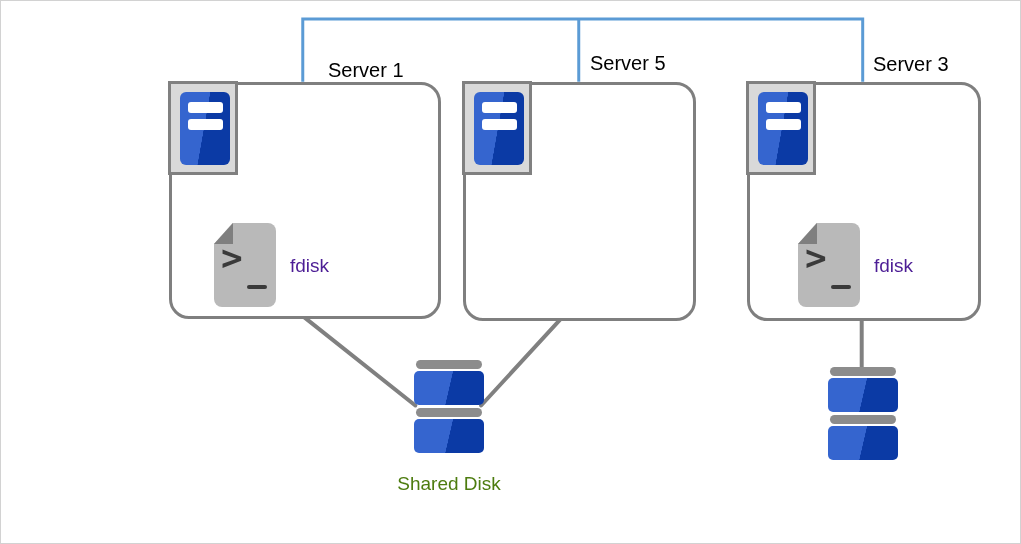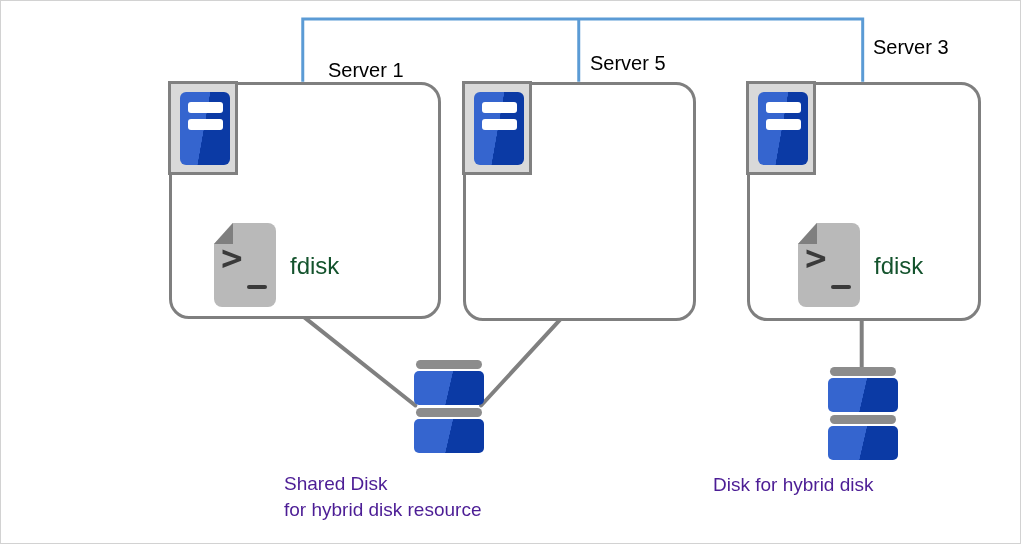--- a/index.html
+++ b/index.html
@@ -27,21 +27,21 @@
   .box-s1 { left:168px; top:81px; width:272px; height:237px; }
   .box-s2 { left:462px; top:81px; width:233px; height:239px; }
   .box-s3 { left:746px; top:81px; width:234px; height:239px; }
 
   .server-label {
     position:absolute; z-index:3;
     font-size:20px; line-height:22px; color:#000; white-space:nowrap;
   }
   .lbl-s1 { left:327px; top:50px;margin-top:8px; }
   .lbl-s2 { left:589px; top:51px; }
-  .lbl-s3 { left:872px; top:35px; }
+  .lbl-s3 { left:872px; top:52px; }
 
   .tower-frame {
     position:absolute; z-index:4;
     width:70px; height:94px;
     box-sizing:border-box;
     background: var(--tower-frame-bg, #d9d9d9);
     border:3px solid var(--connector-gray, #808080);
   }
   .tf-s1 { left:167px; top:80px; }
   .tf-s2 { left:461px; top:80px; }
@@ -77,42 +77,42 @@
     font-family:"DejaVu Sans Mono", monospace;
     font-size:36px; line-height:36px; font-weight:bold;
     color: var(--glyph-dark, #3a3a3a);
   }
   .cursor-bar {
     position:absolute; left:33px; top:62px; width:20px; height:4px;
     background: var(--glyph-dark, #3a3a3a); border-radius:2px;
   }
   .script-label {
     position:absolute; z-index:4;
-    font-size:24px; line-height:22px; color:#14532d; white-space:nowrap;
+    font-size:19px; line-height:22px; color:#4c1d95; white-space:nowrap;
   }
   .sl-s1 { left:289px; top:254px; }
   .sl-s3 { left:873px; top:254px; }
 
   .disk { position:absolute; z-index:3; width:70px; }
   .disk-shared { left:413px; top:359px; }
   .disk-hybrid { left:827px; top:366px; }
   .cap {
     height:9px; margin:0 2px 2px 2px;
     background: var(--disk-cap-gray, #8c8c8c);
     border-radius:5px;
   }
   .platter {
     height:34px; margin:0 0 3px 0;
     border-radius:5px;
     background: linear-gradient(103deg, var(--tower-blue-light, #3b66d1) 50%, var(--tower-blue-dark, #0c3aab) 50.5%);
   }
 
   .disk-label {
     position:absolute; z-index:3;
-    font-size:19px; line-height:26px; color:#4c1d95;
+    font-size:19px; line-height:26px; text-align:center; color:#4d7c0f;
   }
   .dl-shared { left:283px; top:470px; width:330px; }
   .dl-hybrid { left:712px; top:471px; width:300px; }
 </style>
 </head>
 <body>
 
 <div class="canvas">
 
   <svg class="lines" viewBox="0 0 1021 544" xmlns="http://www.w3.org/2000/svg">
@@ -167,26 +167,24 @@
   <div class="script-label sl-s3">fdisk</div>
 
   <div class="disk disk-shared">
     <div class="cap"></div>
     <div class="platter"></div>
     <div class="cap"></div>
     <div class="platter"></div>
   </div>
   <div class="disk-label dl-shared">
     <div>Shared Disk</div>
-    <div>for hybrid disk resource</div>
   </div>
 
   <div class="disk disk-hybrid">
     <div class="cap"></div>
     <div class="platter"></div>
     <div class="cap"></div>
     <div class="platter"></div>
   </div>
   <div class="disk-label dl-hybrid">
-    <div>Disk for hybrid disk</div>
   </div>
 
 </div>
 
 </body></html>

